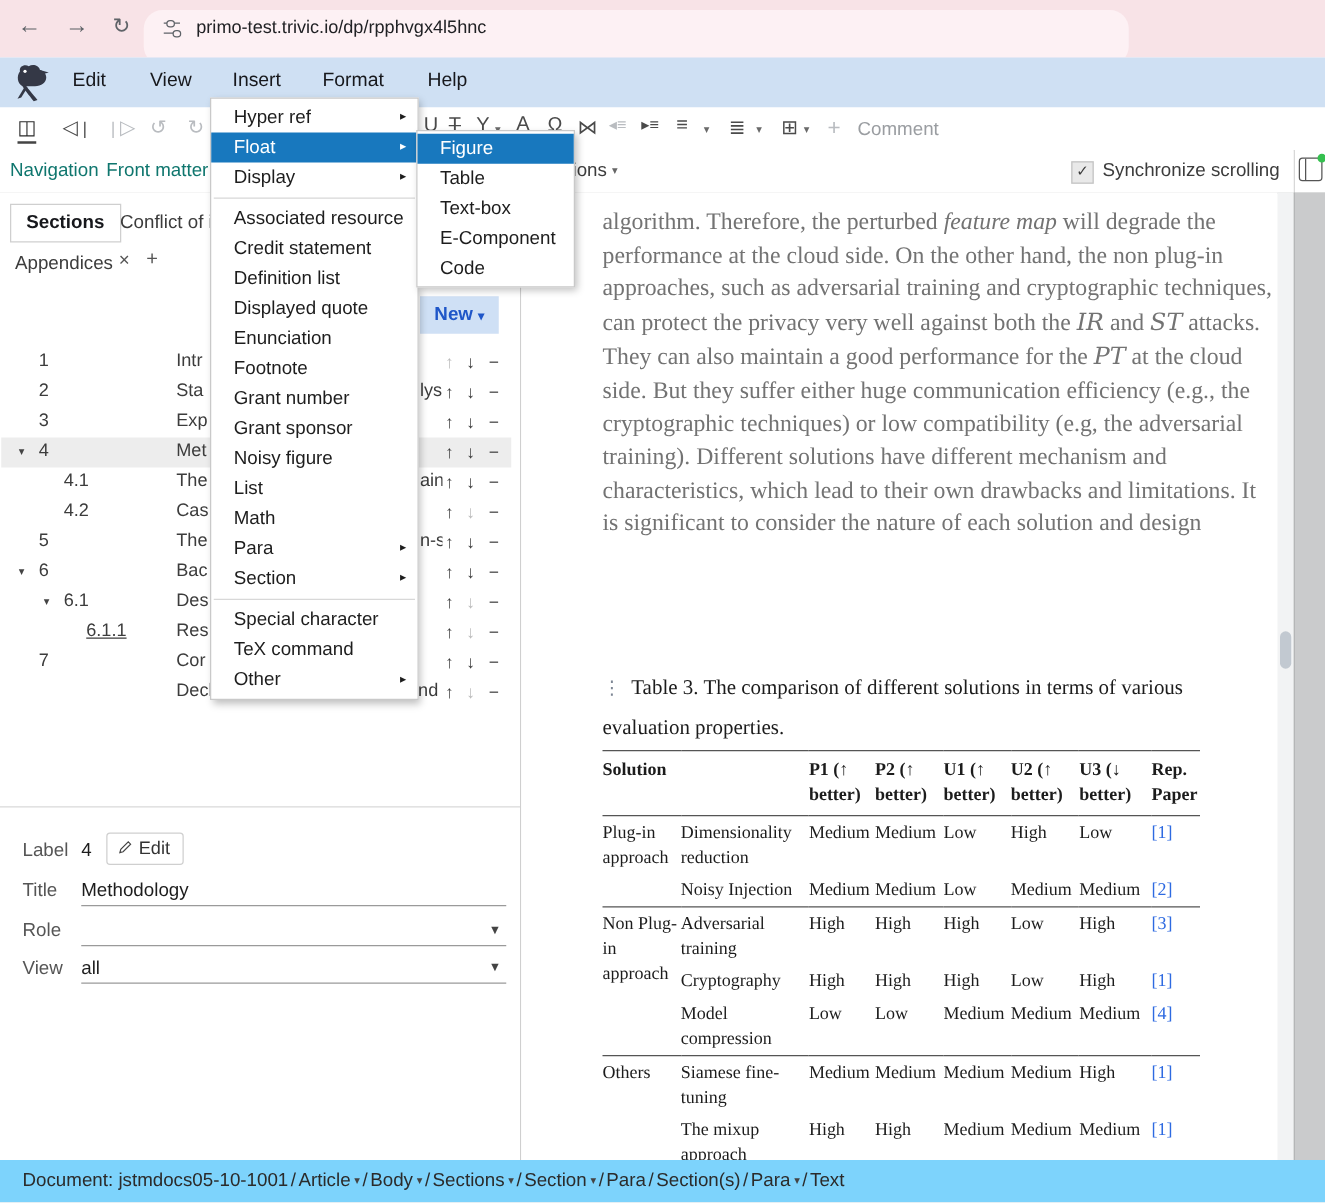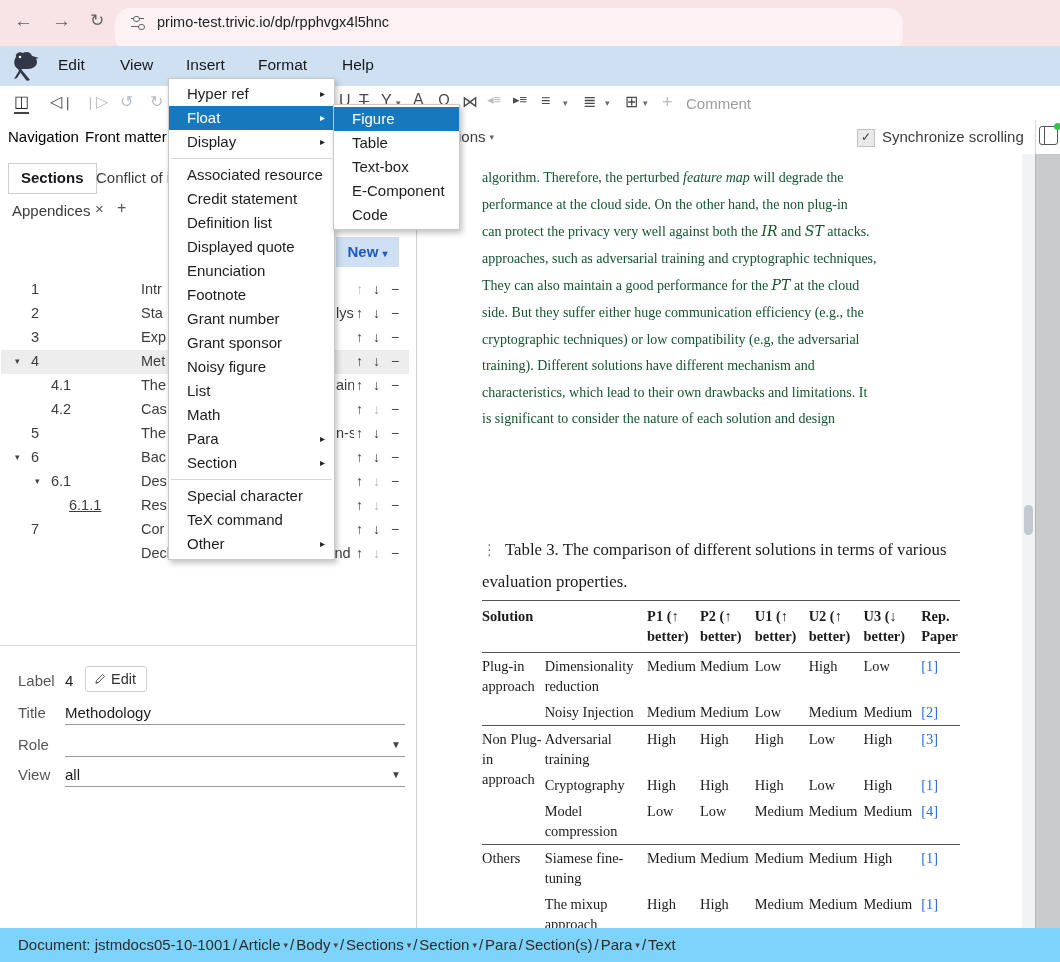--- a/index.html
+++ b/index.html
@@ -23,21 +23,21 @@
   
   .toolbar{position:absolute;left:0;top:86px;width:1060px;height:34px;background:#fff;border-bottom:1px solid #e2e2e2;}
   .tico{position:absolute;top:6px;font-size:16px;color:#4a4a4a;text-align:center;}
   .tico.dis{color:#b9bcc0;}
   .tico.active{color:#2b2b2b;border-bottom:2px solid #444;padding-bottom:1px;}
   .tcaret{position:absolute;top:12px;font-size:9px;color:#6a6a6a;}
   .comment-lbl{position:absolute;top:9px;font-size:15px;color:#9a9da1;}
 
   
   .tabrow{position:absolute;left:0;top:120px;width:1035px;height:34px;background:#fff;border-bottom:1px solid #d8d8d8;}
-  .tabrow .ttab{position:absolute;top:8px;font-size:15px;color:#000000;}
+  .tabrow .ttab{position:absolute;top:8px;font-size:15px;color:#0f766e;}
   .clip{overflow:hidden;white-space:nowrap;display:inline-block;}
   .pane-sel{position:absolute;left:458px;top:8px;font-size:15px;color:#3c3c3c;}
   .pane-sel .car{font-size:9px;color:#666;margin-left:4px;vertical-align:2px;}
   .sync-box{position:absolute;left:857px;top:9px;width:16px;height:16px;background:#e9e9e9;border:1px solid #c2c2c2;
     font-size:12px;line-height:15px;text-align:center;color:#3c3c3c;}
   .sync-lbl{position:absolute;left:882px;top:8px;font-size:15px;color:#3c3c3c;}
   .corner{position:absolute;left:1035px;top:120px;width:25px;height:34px;background:#fff;border-bottom:1px solid #d8d8d8;border-left:1px solid #d8d8d8;}
   .panel-ico{position:absolute;left:1039px;top:126px;width:17px;height:17px;border:1.6px solid #555;border-radius:3px;}
   .panel-ico i{position:absolute;left:4px;top:0;height:100%;border-left:1.6px solid #555;}
   .panel-ico b{position:absolute;right:-4px;top:-4px;width:7px;height:7px;border-radius:50%;background:#35c04f;}
@@ -67,21 +67,21 @@
   .fval{position:absolute;left:65px;color:#1d1d1d;}
   .funder{position:absolute;left:65px;width:340px;border-bottom:1px solid #9a9a9a;}
   .fcar{position:absolute;left:391px;font-size:10px;color:#444;}
   .edit-btn{position:absolute;left:85px;top:-6px;height:24px;padding:0 10px 0 8px;border:1px solid #cfcfcf;border-radius:3px;
     font-size:14.5px;color:#333;line-height:24px;}
   .edit-btn svg{vertical-align:-1px;margin-right:5px;}
 
   
   .main{position:absolute;left:417px;top:154px;width:605px;height:774px;background:#fff;overflow:hidden;}
   .para{position:absolute;left:65px;top:11px;width:500px;font-family:"Liberation Serif","DejaVu Serif",serif;
-    font-size:14px;color:#14532d;}
+    font-size:19px;color:#737373;}
   .para .pline{line-height:26.6px;white-space:nowrap;}
   .ital{font-style:italic;}
   .scrl{font-style:italic;font-family:"DejaVu Serif",serif;}
   .caption{position:absolute;left:65px;top:380px;width:478px;font-family:"Liberation Serif","DejaVu Serif",serif;
     font-size:16.8px;line-height:32px;color:#1c1c1c;}
   .drag-handle{color:#7d8694;margin-right:8px;font-family:"DejaVu Sans",sans-serif;font-size:15px;}
   .tblwrap{position:absolute;left:65px;top:446px;width:478px;}
   table.cmp{border-collapse:collapse;width:478px;font-family:"Liberation Serif","DejaVu Serif",serif;
     font-size:14.4px;line-height:20px;color:#1c1c1c;border-top:1.2px solid #555;}
   table.cmp th{font-weight:bold;text-align:left;vertical-align:top;border-bottom:1.2px solid #555;padding:5px 2px 6px 0;}
@@ -302,22 +302,22 @@
       <span class="fval" style="top:112px">all</span>
       <span class="fcar" style="top:115px">▼</span>
       <span class="funder" style="top:132px"></span>
     </div>
   </div>
 
   <div class="main">
     <div class="para" id="para">
         <div class="pline"><span>algorithm. Therefore, the perturbed </span><span class="ital">feature map</span><span> will degrade the</span></div>
         <div class="pline"><span>performance at the cloud side. On the other hand, the non plug-in</span></div>
+        <div class="pline"><span>approaches, such as adversarial training and cryptographic techniques,</span></div>
         <div class="pline"><span>can protect the privacy very well against both the </span><span class="scrl">IR</span><span> and </span><span class="scrl">ST</span><span> attacks.</span></div>
-        <div class="pline"><span>approaches, such as adversarial training and cryptographic techniques,</span></div>
         <div class="pline"><span>They can also maintain a good performance for the </span><span class="scrl">PT</span><span> at the cloud</span></div>
         <div class="pline"><span>side. But they suffer either huge communication efficiency (e.g., the</span></div>
         <div class="pline"><span>cryptographic techniques) or low compatibility (e.g, the adversarial</span></div>
         <div class="pline"><span>training). Different solutions have different mechanism and</span></div>
         <div class="pline"><span>characteristics, which lead to their own drawbacks and limitations. It</span></div>
         <div class="pline"><span>is significant to consider the nature of each solution and design</span></div>
       </div>
     <div class="caption"><span class="drag-handle">⋮</span><span>Table 3. The comparison of different solutions in terms of various evaluation properties.</span></div>
     <div class="tblwrap" id="tblwrap">
         <table class="cmp">

